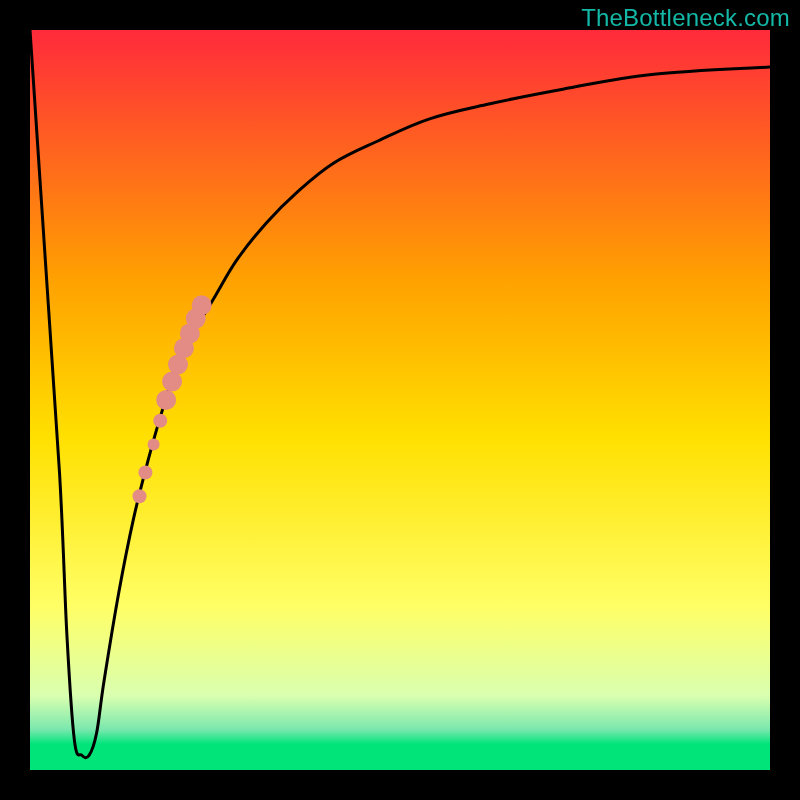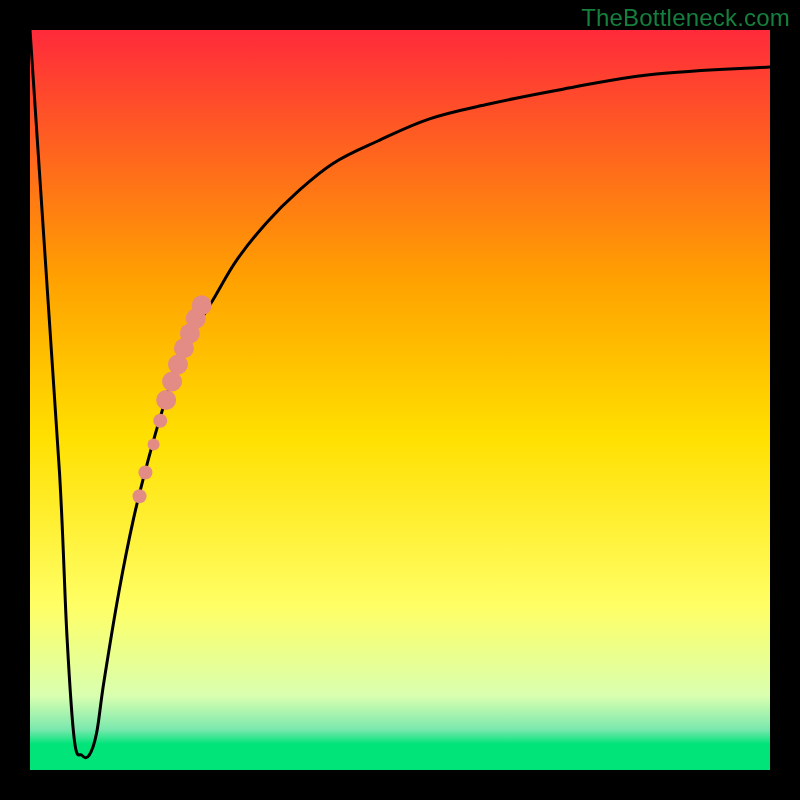--- a/index.html
+++ b/index.html
@@ -22,21 +22,21 @@
     left: 30px;
     top: 30px;
     width: 740px;
     height: 740px;
     overflow: hidden;
   }
   .watermark {
     position: absolute;
     top: 4px;
     right: 10px;
-    color: #15803d;
+    color: #14b8a6;
     font-size: 24px;
     font-weight: 500;
     letter-spacing: 0.2px;
     user-select: none;
   }
 </style>
 </head>
 <body>
 
 <div class="frame">

